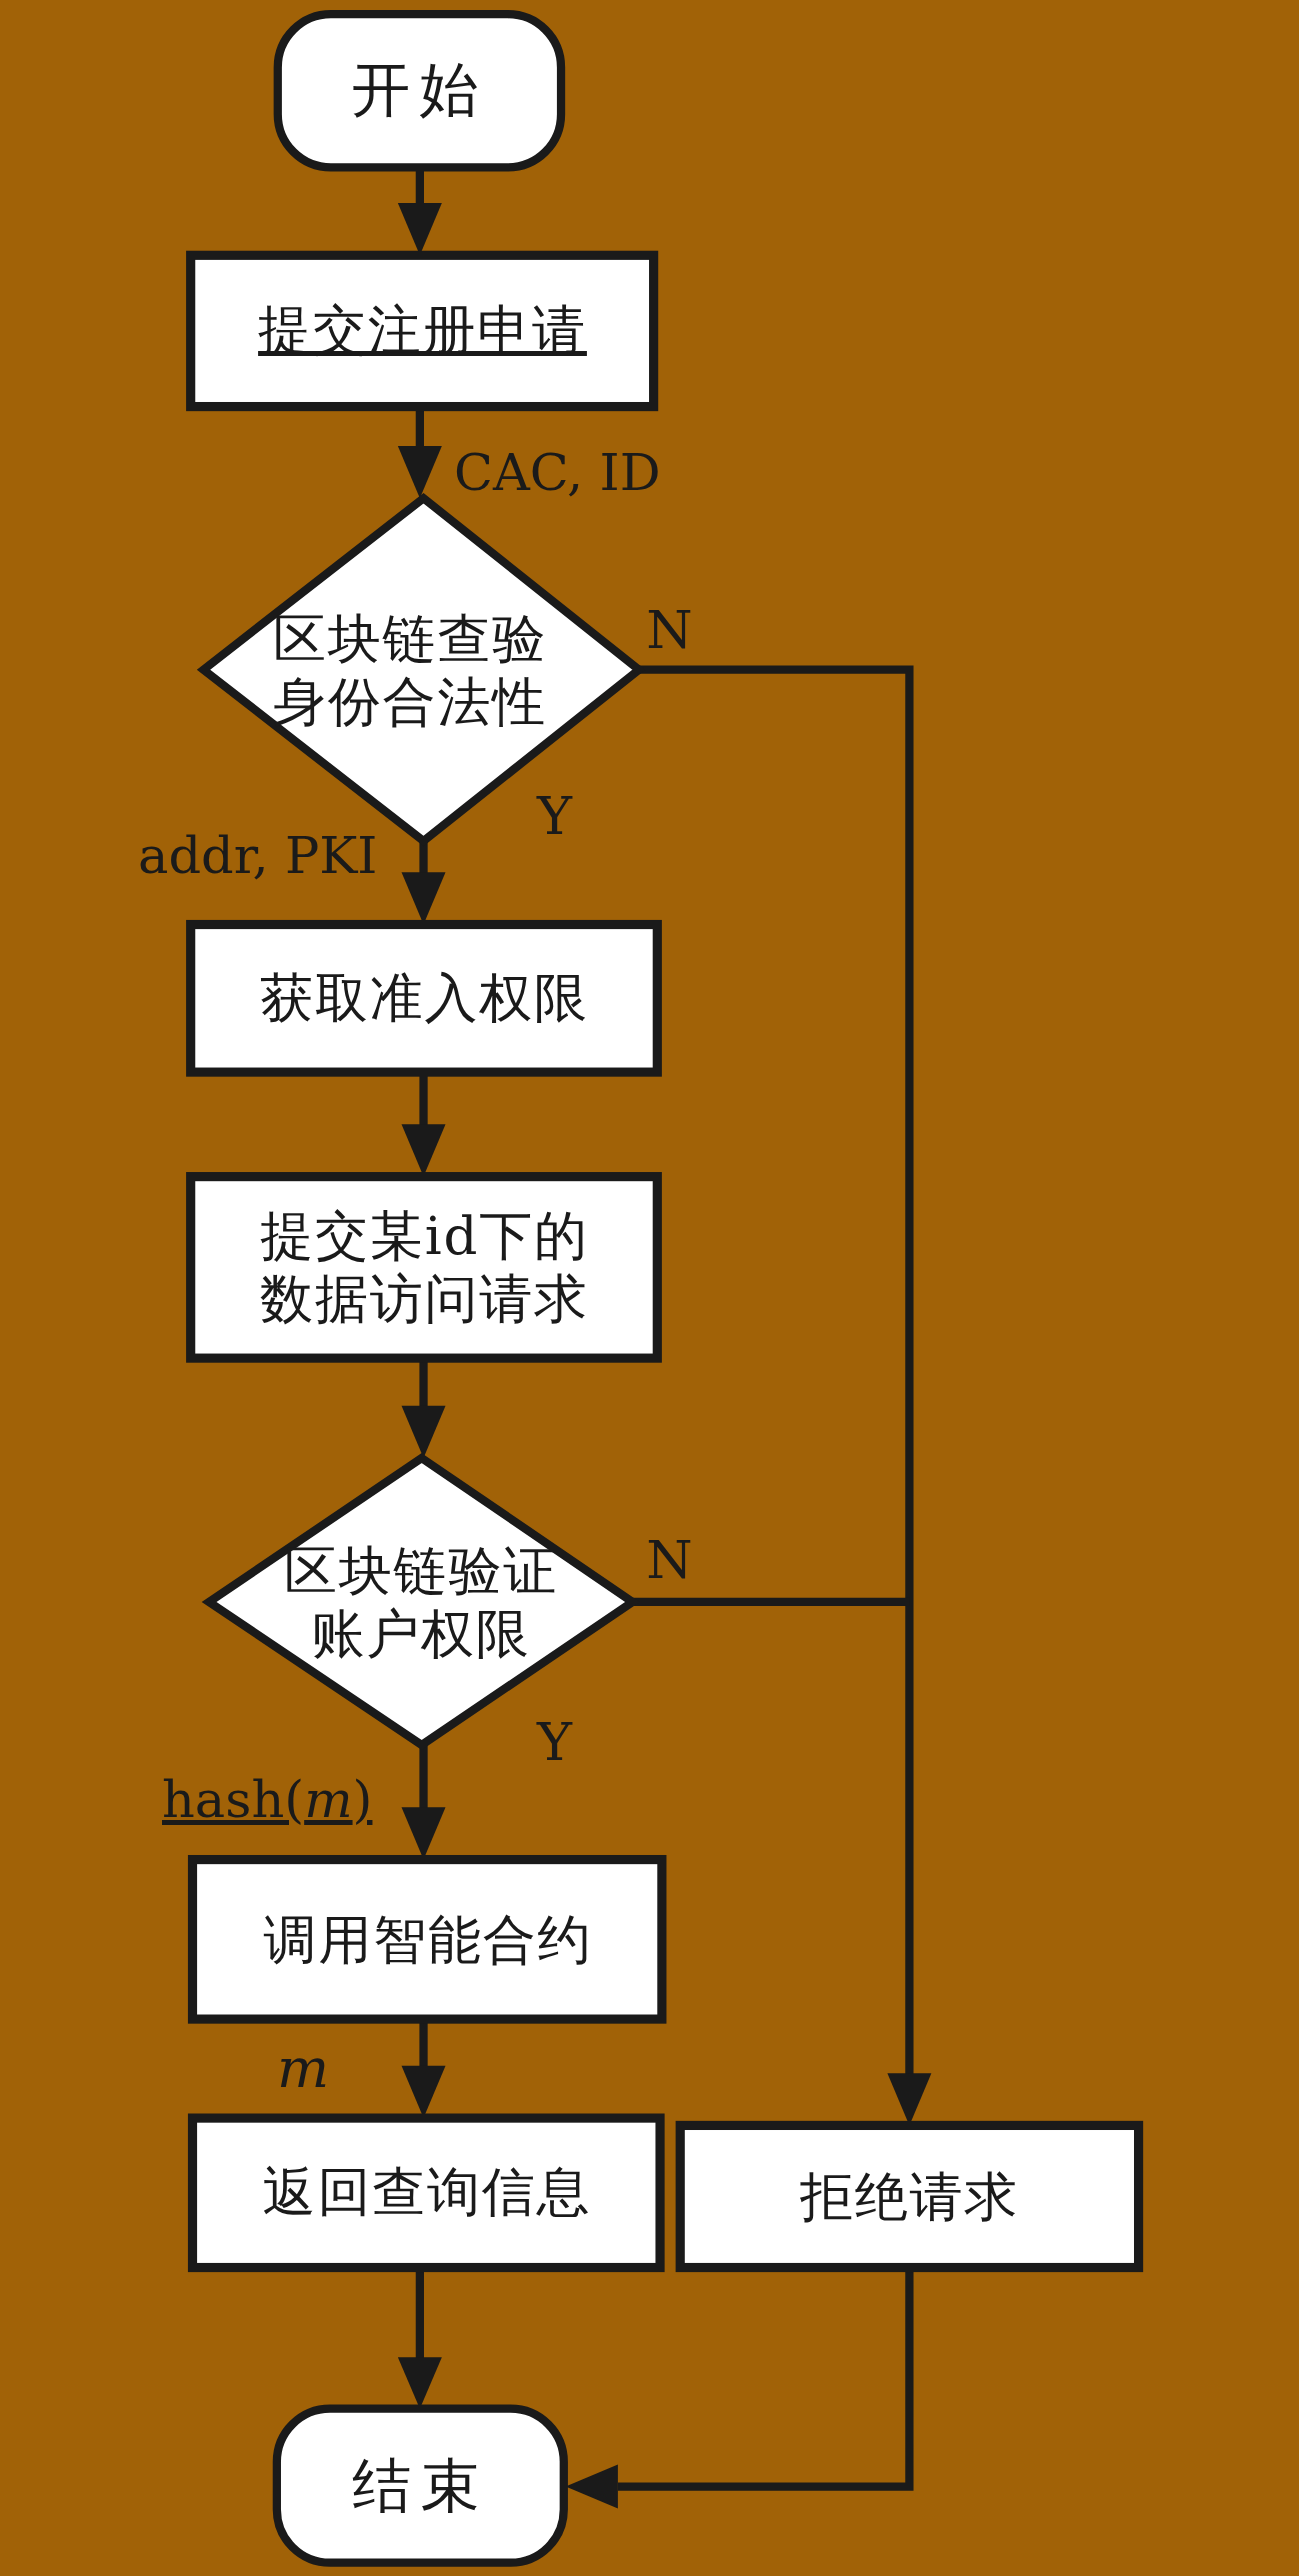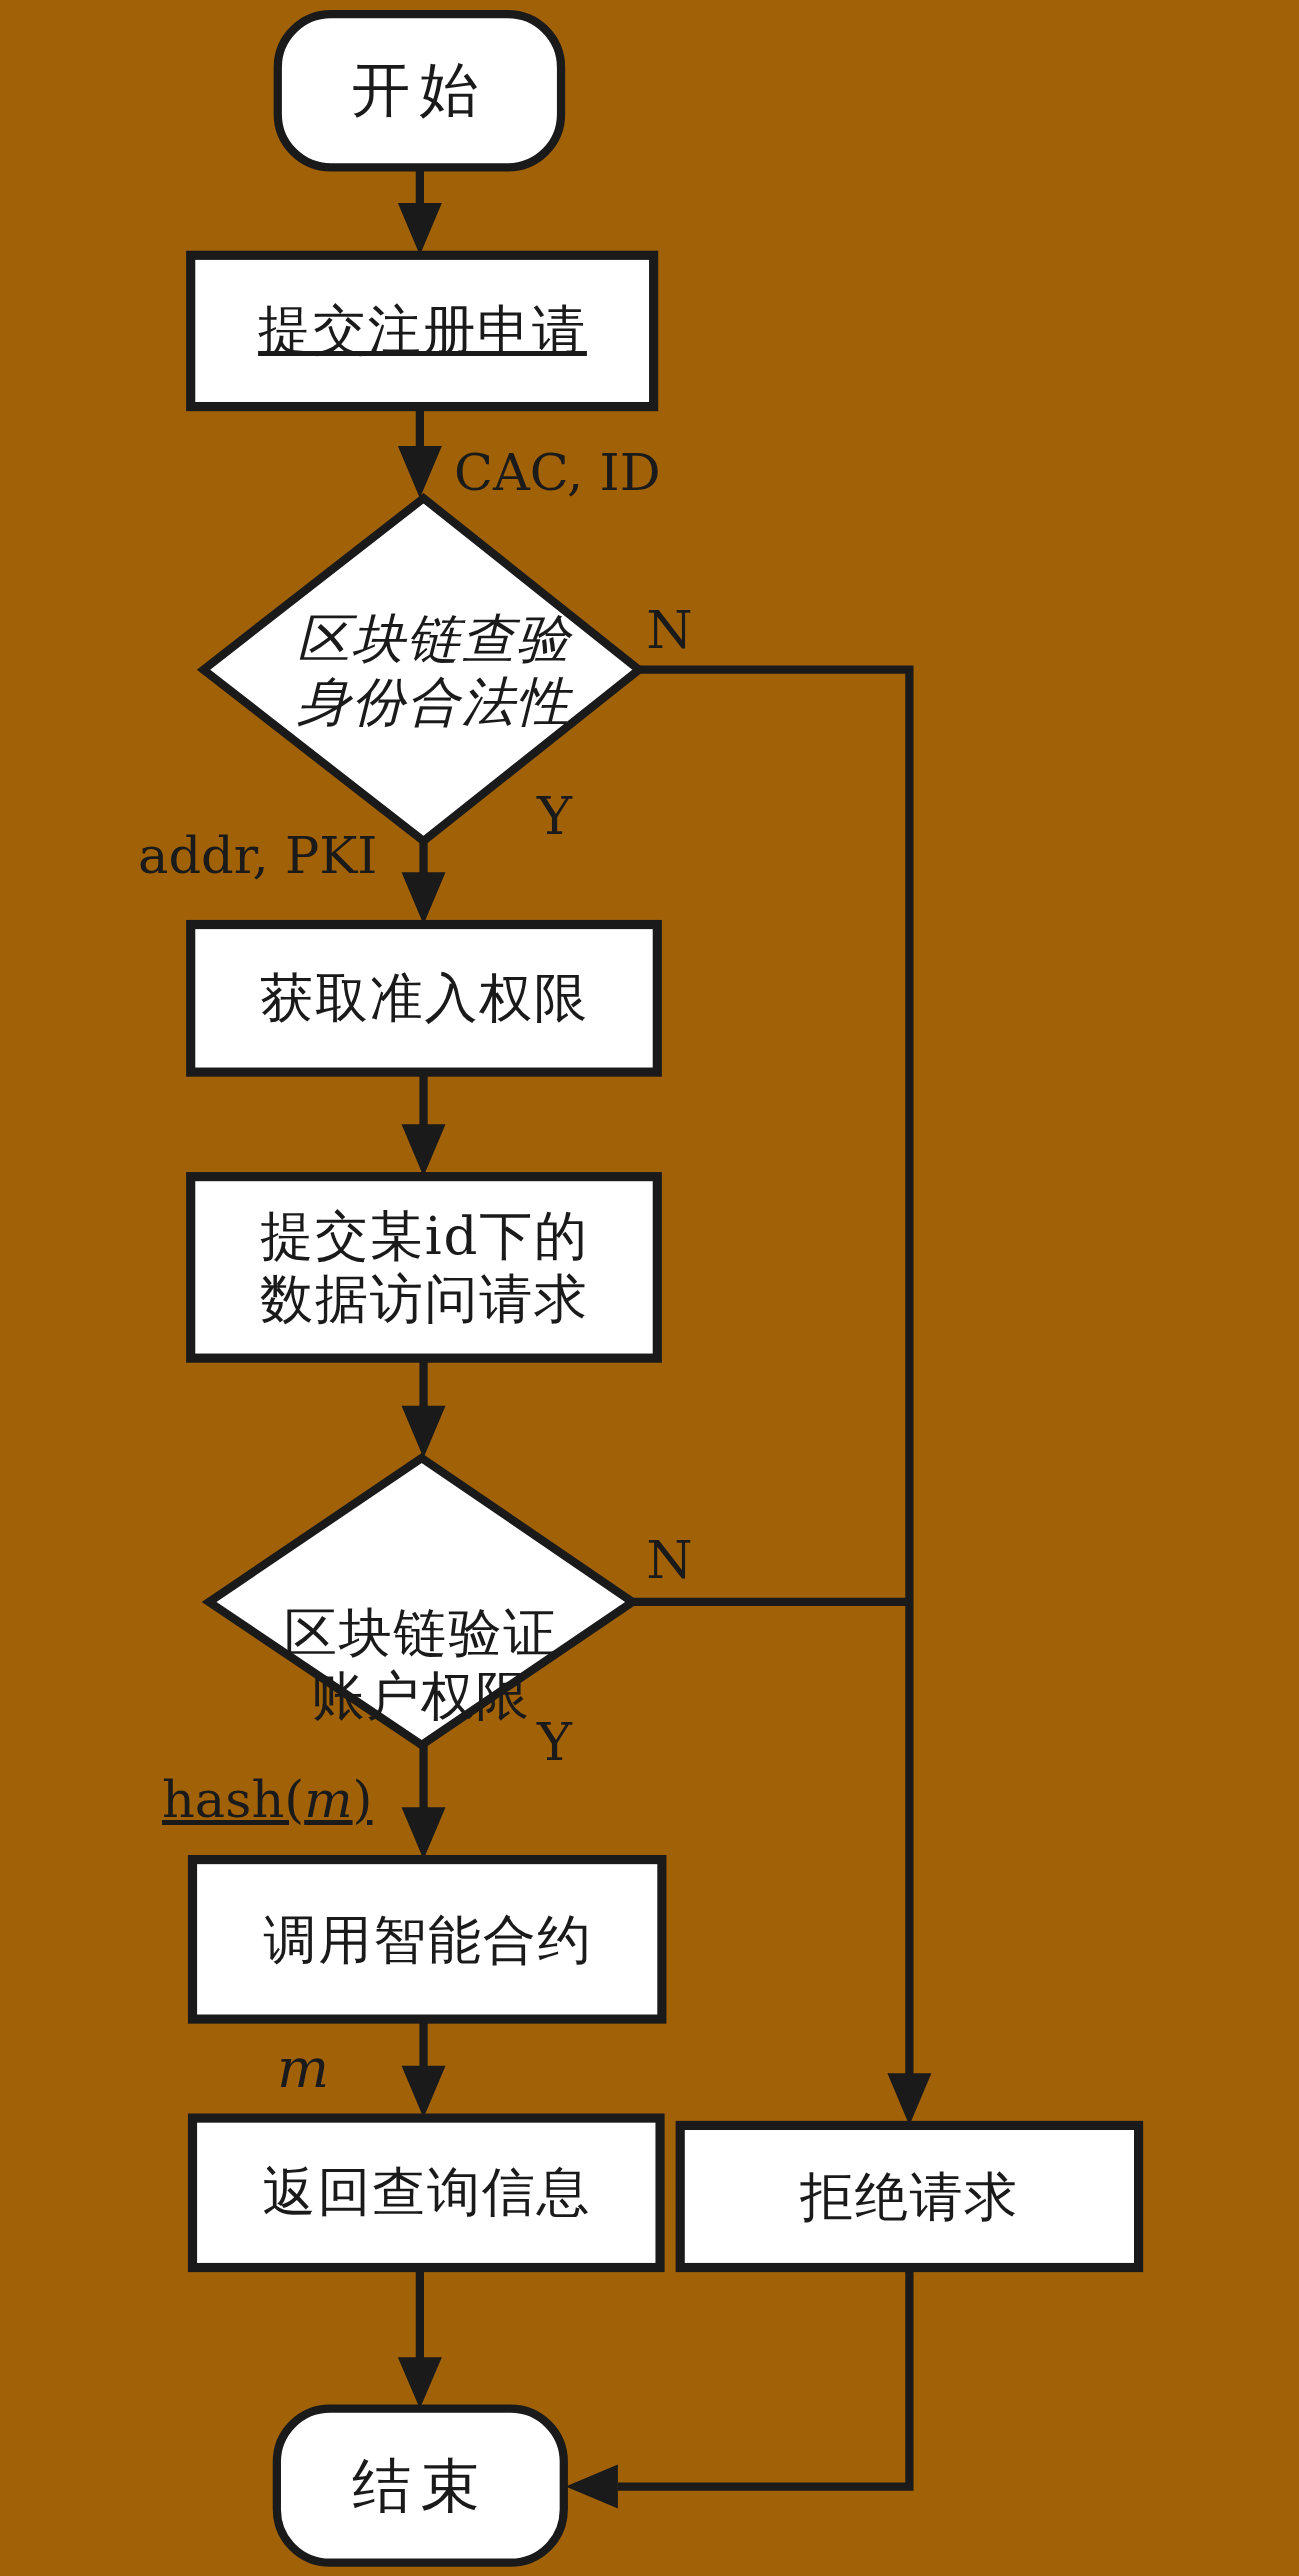--- a/index.html
+++ b/index.html
@@ -73,33 +73,33 @@
       <rect x="210" y="2310" width="510" height="163" stroke-width="10"></rect>
       <rect x="742" y="2318" width="500" height="155" stroke-width="10"></rect>
       <rect x="302" y="2627" width="313" height="168" rx="58" stroke-width="9"></rect>
     </g>
   </svg>
 
   <div class="lbl cn-big" style="left:278px;top:13.8px;width:283px;height:153px;">开始</div>
 
   <div class="lbl cn" style="left:191px;top:255px;width:463px;height:151px;text-decoration:underline;">提交注册申请</div>
 
-  <div class="lbl cn two-line" style="left:216px;top:591px;width:436px;height:160px;font-style:italic;">
+  <div class="lbl cn two-line" style="left:192px;top:591px;width:436px;height:160px;">
     <span>区块链查验</span>
     <span>身份合法性</span>
   </div>
 
   <div class="lbl cn" style="left:191px;top:924px;width:467px;height:148px;">获取准入权限</div>
 
   <div class="lbl cn two-line" style="left:191px;top:1177px;width:467px;height:182px;">
     <span>提交某id下的</span>
     <span>数据访问请求</span>
   </div>
 
-  <div class="lbl cn two-line" style="left:209px;top:1589px;width:424px;height:151px;">
+  <div class="lbl cn two-line" style="left:209px;top:1527px;width:424px;height:151px;">
     <span>区块链验证</span>
     <span>账户权限</span>
   </div>
 
   <div class="lbl cn" style="left:193px;top:1860px;width:470px;height:160px;">调用智能合约</div>
 
   <div class="lbl cn" style="left:193px;top:2118px;width:468px;height:149px;">返回查询信息</div>
 
   <div class="lbl cn" style="left:680px;top:2126px;width:459px;height:142px;">拒绝请求</div>
 

